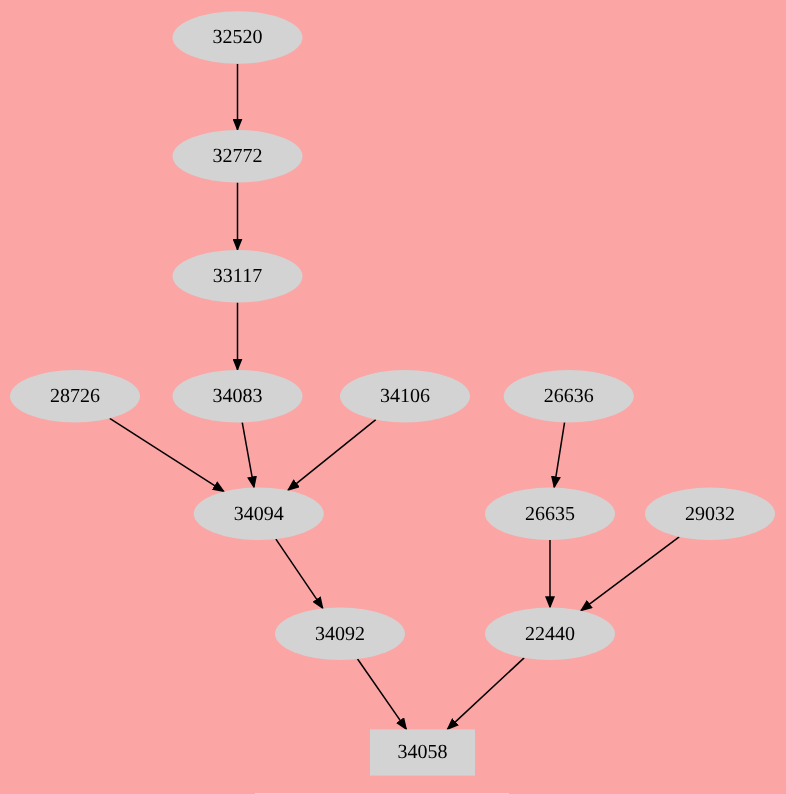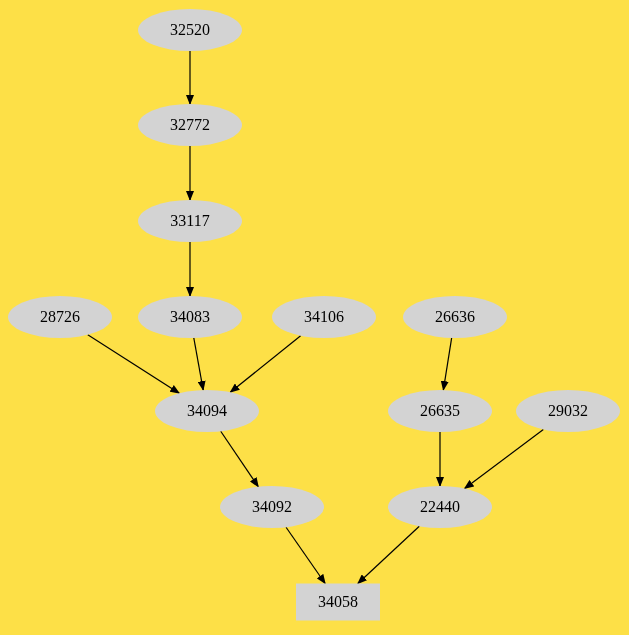--- a/index.html
+++ b/index.html
@@ -4,21 +4,21 @@
   <style>
     html, body {
       margin: 0;
       padding: 0;
       background: #ffffff;
     }
     #canvas {
       position: relative;
       width: 629px;
       height: 635px;
-      background: #fde047;
+      background: #fca5a5;
       font-family: "Liberation Serif", serif;
     }
     svg text {
       font-family: "Liberation Serif", serif;
       font-size: 16px;
       fill: #000000;
       text-anchor: middle;
       dominant-baseline: middle;
     }
   </style>

